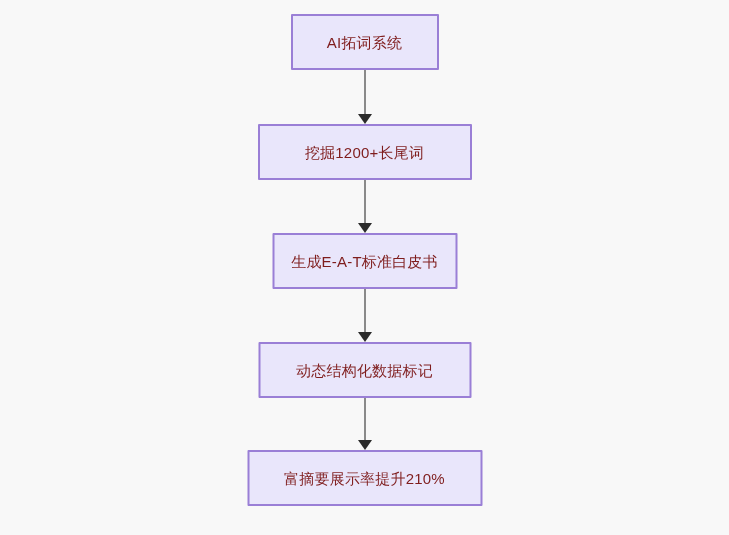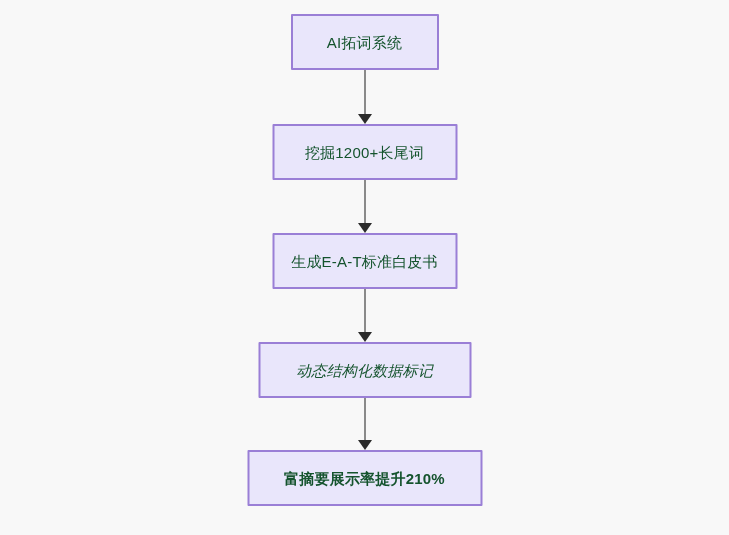--- a/index.html
+++ b/index.html
@@ -28,31 +28,31 @@
     display: flex;
     align-items: center;
     justify-content: center;
     height: 56px;
     left: 50%;
     transform: translateX(-50%);
   }
   .node-label {
     font-size: 15px;
     line-height: 1;
-    color: #14532d;
+    color: #7f1d1d;
     letter-spacing: 0.2px;
     white-space: nowrap;
     font-family: "Liberation Sans", "DejaVu Sans", sans-serif;
   }
   
   .node-1 { top: 14px;  width: 148px; }
-  .node-2 { top: 124px; width: 185px; }
+  .node-2 { top: 124px; width: 214px; }
   .node-3 { top: 233px; width: 185px; }
-  .node-4 { top: 342px; width: 213px; font-style: italic; }
-  .node-5 { top: 450px; width: 235px; font-weight: bold; }
+  .node-4 { top: 342px; width: 213px; }
+  .node-5 { top: 450px; width: 235px; }
 
   .edge {
     position: absolute;
     left: 50%;
     transform: translateX(-50%);
     width: 16px;
   }
   .edge-line {
     position: absolute;
     left: 50%;

